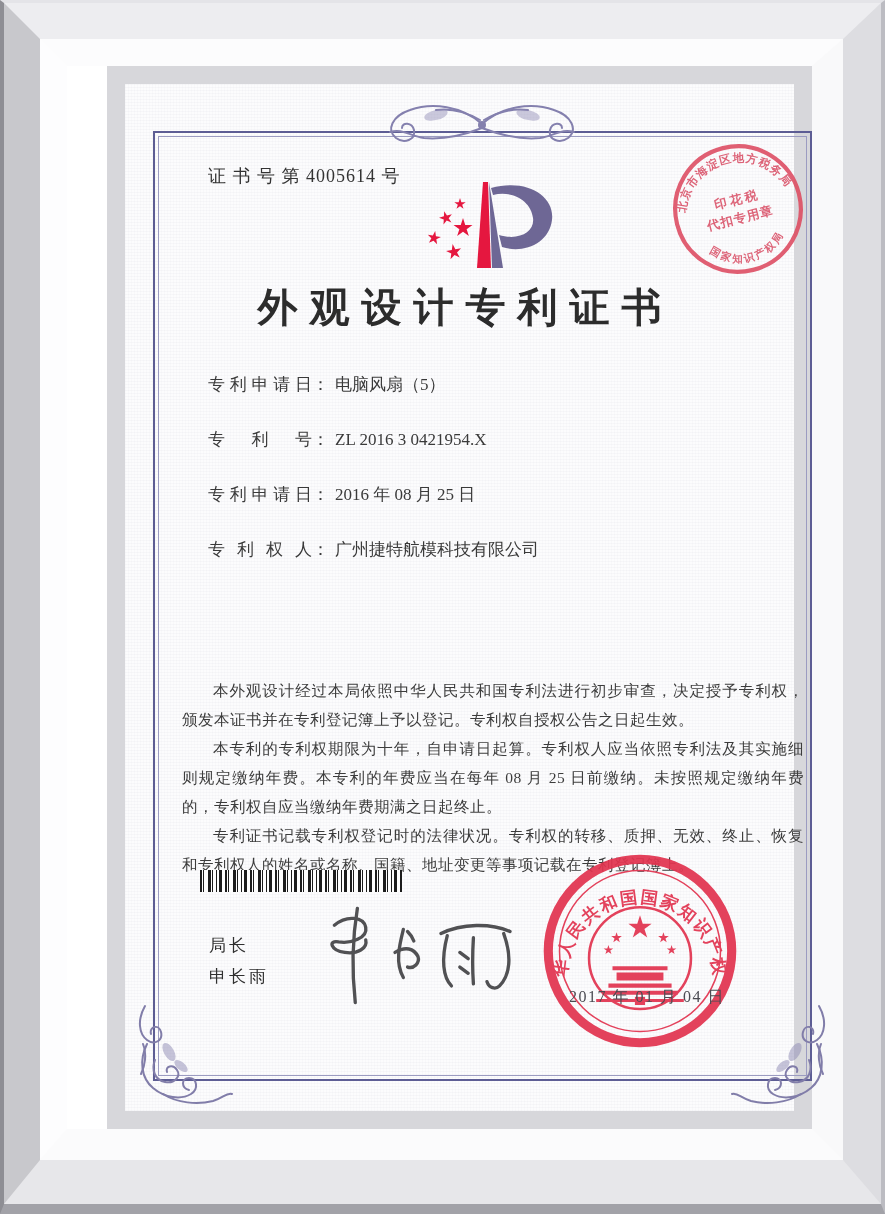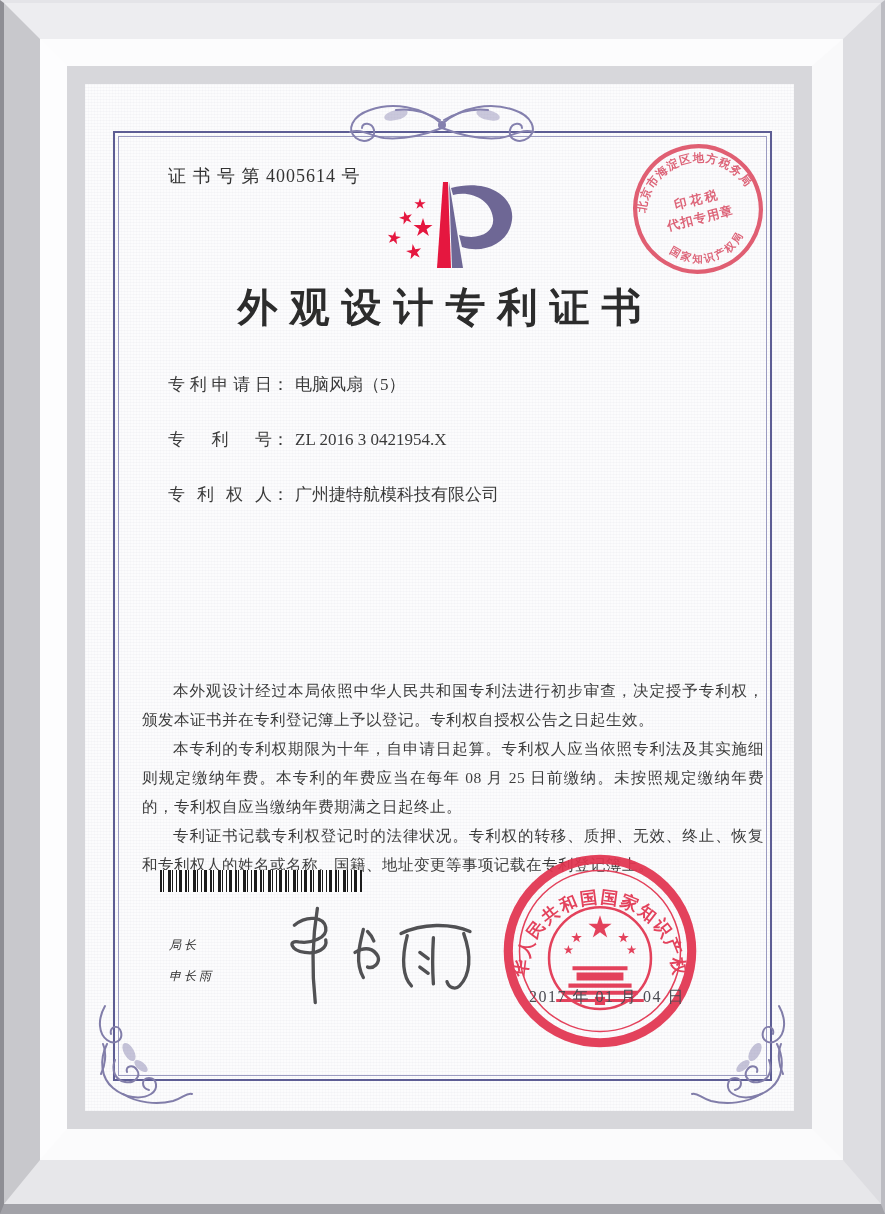--- a/index.html
+++ b/index.html
@@ -8,21 +8,21 @@
          font-family:"Liberation Serif","DejaVu Serif",serif;}
   
   .f-edge{width:100%;height:100%;border-style:solid;
           border-width:3px 4px 10px 4px;
           border-color:#e4e4e8 #bcbcc2 #a2a2a8 #8e8e94;}
   .f-bevel{width:100%;height:100%;border-style:solid;
           border-width:36px 38px 44px 36px;
           border-color:#ededf0 #dddde1 #e7e7ea #c8c8cc;}
   .f-face{width:100%;height:100%;border-style:solid;
           border-width:27px 31px 31px 27px;
-          border-color:#fcfcfd #f9f9fa #fbfbfc #fdfdfe;}
+          border-color:#fcfcfd #f9f9fa #fbfbfc #fdfdfe;padding-left:40px;}
   .f-mat{width:100%;height:100%;border:18px solid #d7d7db;}
   .paper{position:relative;width:100%;height:100%;
          background:
            repeating-linear-gradient(0deg, rgba(175,175,192,0.07) 0 1px, transparent 1px 3px),
            repeating-linear-gradient(90deg, rgba(175,175,192,0.05) 0 1px, transparent 1px 3px),
            #fcfcfd;
          color:#3a3a3a;}
   
   .inner-border{position:absolute;left:28px;top:47px;width:659px;height:950px;
          border:2px solid #5d5d94;outline:1px solid #9b9bc1;outline-offset:-6px;}
@@ -43,21 +43,21 @@
   .fcolon{display:inline-block;margin-right:6px;}
   .paras{position:absolute;left:57px;top:592px;width:622px;font-size:15.5px;
          line-height:29px;text-align:justify;color:#3c3c3c;letter-spacing:.5px;}
   .paras p{margin:0;text-indent:2em;}
   .barcode{position:absolute;left:75px;top:786px;width:202px;height:22px;
          background:repeating-linear-gradient(90deg,
            #1c1c1c 0 2px,#fdfdfd 2px 3px,#1c1c1c 3px 4px,#fdfdfd 4px 8px,
            #1c1c1c 8px 11px,#fdfdfd 11px 12px,#1c1c1c 12px 13px,#fdfdfd 13px 16px,
            #1c1c1c 16px 17px,#fdfdfd 17px 19px,#1c1c1c 19px 22px,#fdfdfd 22px 25px);}
   .signer{position:absolute;left:84px;top:846px;font-family:"Liberation Sans","DejaVu Sans",sans-serif;
-         font-size:12px;letter-spacing:3px;color:#2f2f2f;line-height:31px;font-style:italic;}
+         font-size:17px;letter-spacing:3px;color:#2f2f2f;line-height:31px;}
   .signature{position:absolute;left:178px;top:818px;width:230px;height:105px;}
   .main-seal{position:absolute;left:408px;top:760px;width:214px;height:214px;opacity:.93;}
   .seal-date{position:absolute;left:444px;top:903px;font-size:16px;letter-spacing:1.5px;
          color:#4b4b52;z-index:5;}
   .footer{position:absolute;left:28px;top:954px;width:659px;text-align:center;
          font-size:14px;letter-spacing:4px;color:#454545;}
   .red{fill:#e23450;}
   text{user-select:none;}
 </style>
 </head>
@@ -146,20 +146,23 @@
       </svg>
 
       <div class="title">外观设计专利证书</div>
 
       <div class="fields">
         <div class="frow">
           <span class="flabel">专利申请日</span><span class="fcolon">：</span><span>电脑风扇（5）</span>
         </div>
         <div class="frow">
           <span class="flabel">专利号</span><span class="fcolon">：</span><span>ZL 2016 3 0421954.X</span>
+        </div>
+        <div class="frow">
+          <span class="flabel">专利申请日</span><span class="fcolon">：</span><span>2016 年 08 月 25 日</span>
         </div>
         <div class="frow">
           <span class="flabel">专利权人</span><span class="fcolon">：</span><span>广州捷特航模科技有限公司</span>
         </div>
       </div>
 
       <div class="paras">
         <p>本外观设计经过本局依照中华人民共和国专利法进行初步审查，决定授予专利权，颁发本证书并在专利登记簿上予以登记。专利权自授权公告之日起生效。</p>
         <p>本专利的专利权期限为十年，自申请日起算。专利权人应当依照专利法及其实施细则规定缴纳年费。本专利的年费应当在每年 08 月 25 日前缴纳。未按照规定缴纳年费的，专利权自应当缴纳年费期满之日起终止。</p>
         <p>专利证书记载专利权登记时的法律状况。专利权的转移、质押、无效、终止、恢复和专利权人的姓名或名称、国籍、地址变更等事项记载在专利登记簿上。</p>

